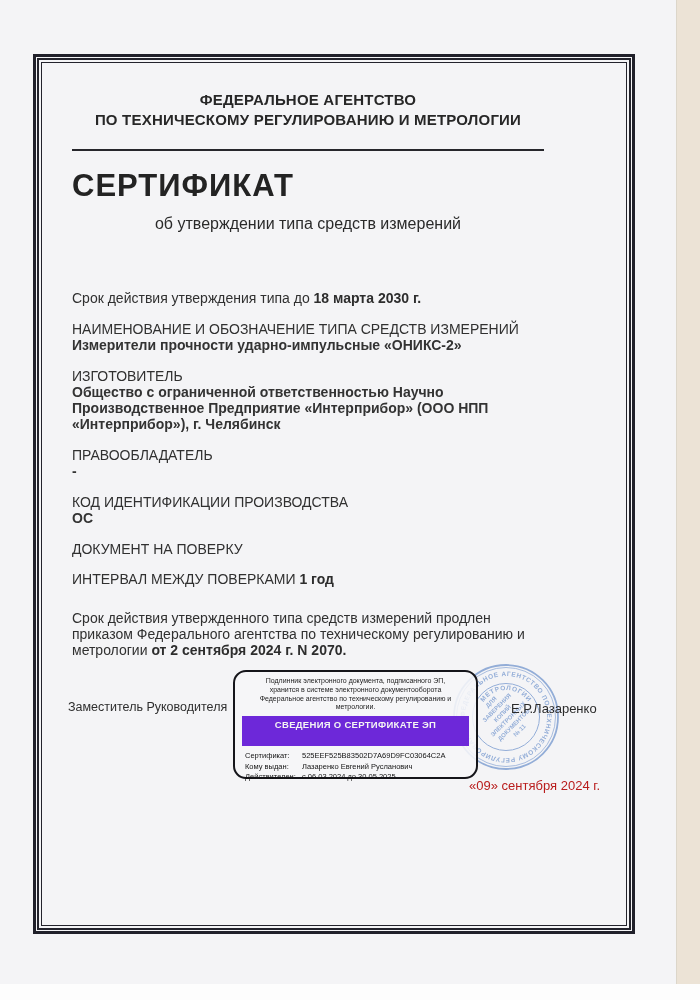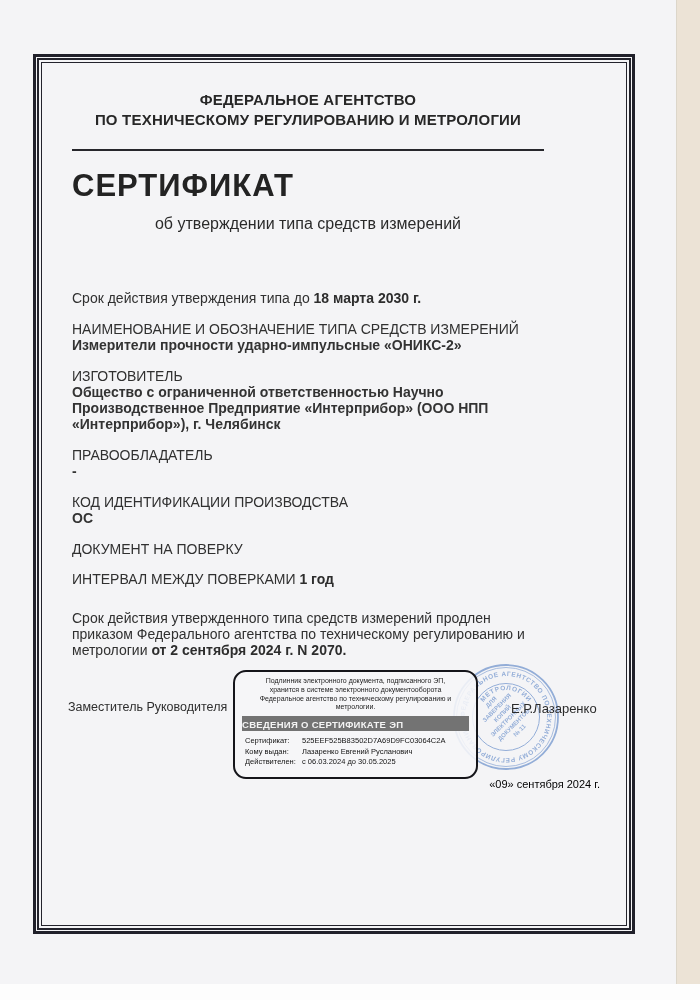--- a/index.html
+++ b/index.html
@@ -35,35 +35,35 @@
   .section:first-of-type{ margin-top:21px;}
   .sec-label{}
   .sec-value{ font-weight:bold; color:#333;}
   .interval{ margin-top:14px;}
   .extension{ margin-top:23px;}
   b{color:#2d2d2d;}
 
   
   .sig-position{ position:absolute; left:68px; top:700px; font-size:12.5px; z-index:4; color:#2e2e2e;}
   .sig-name{ position:absolute; left:511px; top:701px; font-size:13px; z-index:4; color:#2b2b2b;}
-  .date-line{ position:absolute; right:100px; top:778px; font-size:11px; z-index:4; color:#000000;}
+  .date-line{ position:absolute; right:100px; top:778px; font-size:13px; z-index:4; color:#b91c1c;}
 
   
   .stamp{ position:absolute; left:449px; top:660px; z-index:2; opacity:.8;}
 
   
   .esign-box{
     position:absolute; left:233px; top:670px; width:245px; height:109px;
     border:2.5px solid #15151a; border-radius:13px;
     background:rgba(246,246,248,0.88); z-index:3; box-sizing:border-box;
   }
   .esign-head{ font-size:7px; line-height:8.8px; text-align:center; padding:5px 6px 2px; color:#1c1c1c;}
   .esign-bar{
-    background:#737373; color:#f4f4f4; font-weight:bold; font-size:9.5px;
-    letter-spacing:.3px; text-align:left; margin:2px 7px 0; padding:3px 0 1px;
+    background:#6d28d9; color:#f4f4f4; font-weight:bold; font-size:9.5px;
+    letter-spacing:.3px; text-align:center; margin:2px 7px 0; padding:3px 0 16px;
   }
   .esign-rows{ font-size:7.5px; line-height:10.5px; margin:5px 0 0 10px; color:#141414;}
   .er-label{ display:inline-block; width:57px;}
 </style>
 </head>
 <body>
 
 <div class="page">
   <div class="scan-strip-right"></div>
   <div class="scan-strip-bottom"></div>

